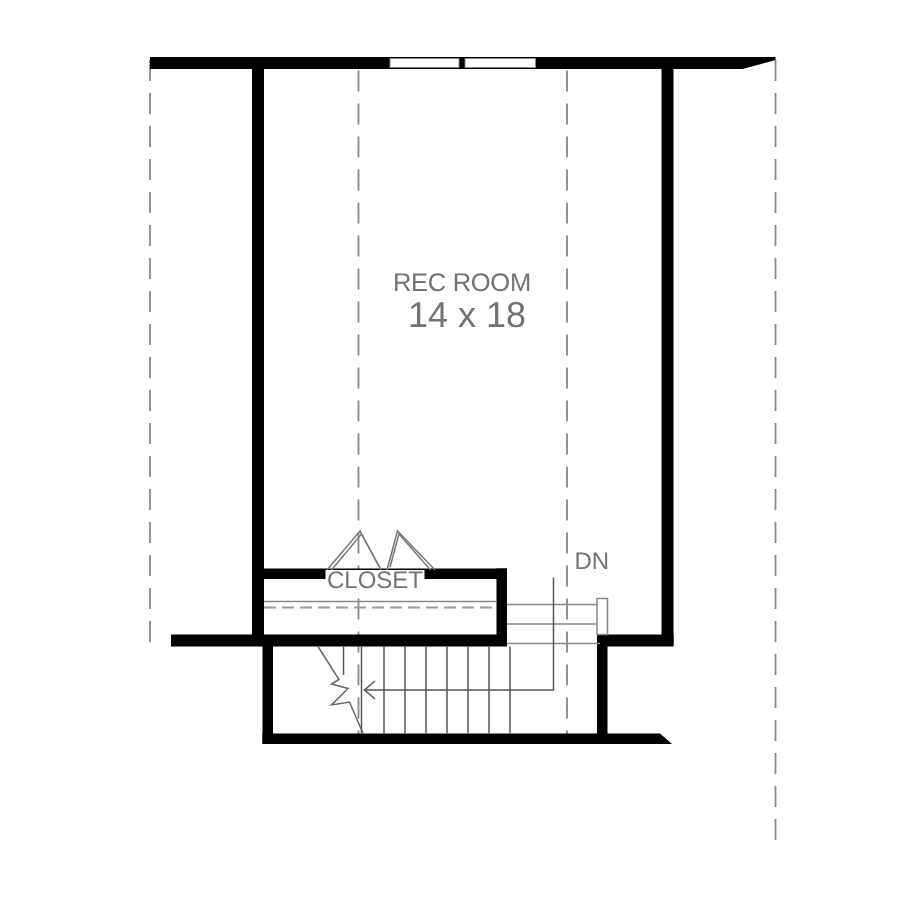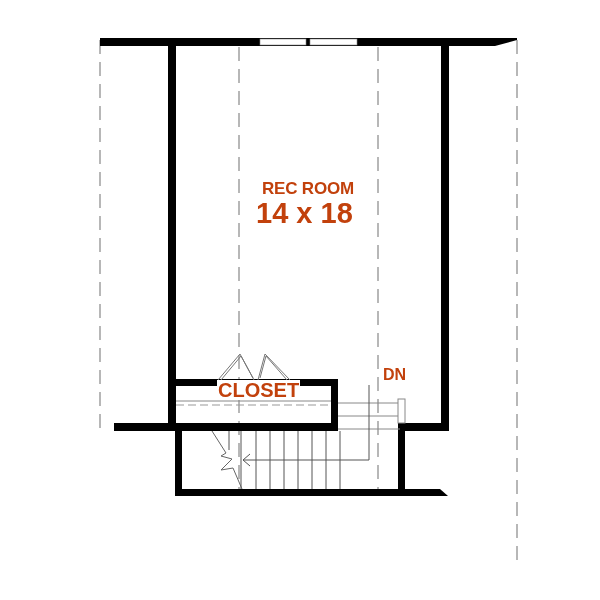--- a/index.html
+++ b/index.html
@@ -3,24 +3,24 @@
   <meta charset="utf-8">
   <style>
     html, body { margin: 0; padding: 0; background: #ffffff; }
     body { width: 600px; height: 600px; overflow: hidden; position: relative; font-family: "Liberation Sans", sans-serif; }
     #plan { position: absolute; left: 0; top: 0; width: 600px; height: 600px; }
     .wall { fill: #000000; }
     .dash { stroke: #888888; stroke-width: 1.2; stroke-dasharray: 14 8; fill: none; }
     .dash-gray { stroke: #9a9a9a; stroke-width: 1.2; stroke-dasharray: 8 4; fill: none; }
     .thin { stroke: #555555; stroke-width: 1; fill: none; }
     .thin-gray { stroke: #888888; stroke-width: 1; fill: none; }
-    .label { position: absolute; font-family: "Liberation Sans", sans-serif; font-weight: bold; color: #c2410c; white-space: nowrap; line-height: 1; }
+    .label { position: absolute; font-family: "Liberation Sans", sans-serif; font-weight: normal; color: #737373; white-space: nowrap; line-height: 1; }
     .room-name { left: 262px; top: 180px; font-size: 17px; letter-spacing: -0.2px; }
-    .room-dim { left: 256px; top: 199px; font-size: 29px; text-align: center; }
-    .closet-label { left: 217px; top: 380px; font-size: 20px; background: #fff; padding: 0 1px; }
+    .room-dim { left: 272px; top: 199px; font-size: 24px; text-align: center; }
+    .closet-label { left: 217px; top: 380px; font-size: 16px; background: #fff; padding: 0 1px; }
     .dn-label { left: 354px; top: 367px; font-size: 16px; margin-left: 29px; }
   </style>
 </head>
 <body>
 
 <svg id="plan" viewBox="0 0 600 600" xmlns="http://www.w3.org/2000/svg">
 
   <line class="dash" x1="100" y1="40" x2="100" y2="435"></line>
   <line class="dash" x1="517" y1="40" x2="517" y2="560"></line>
 

